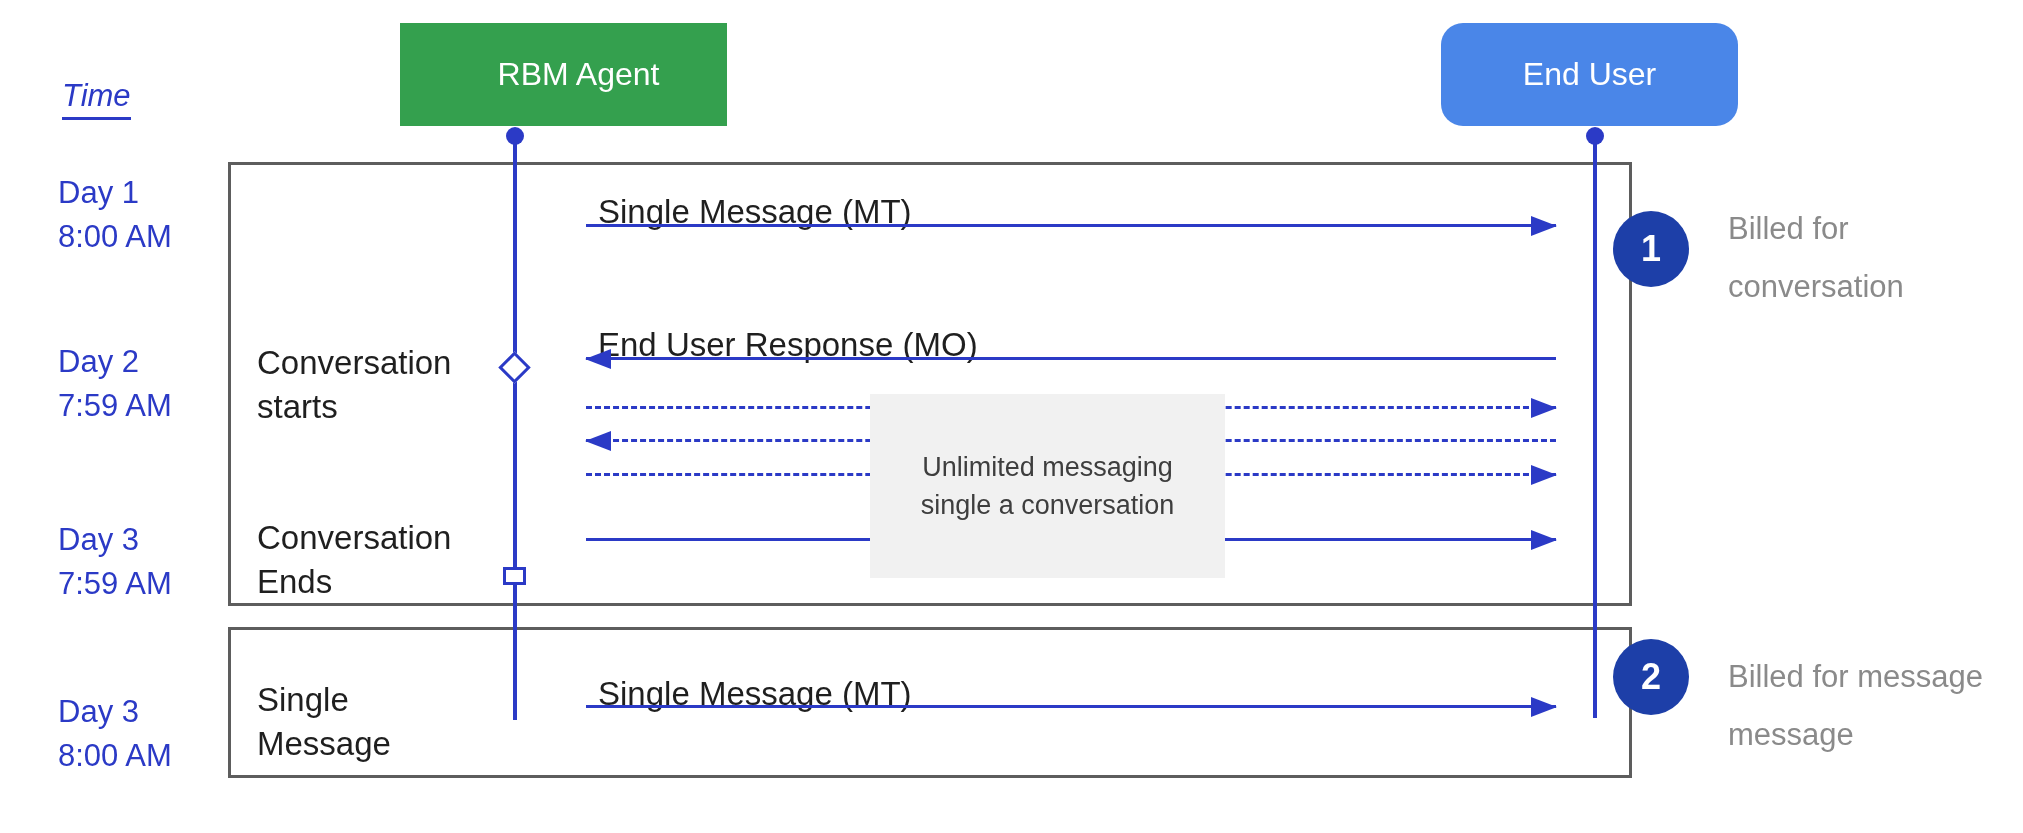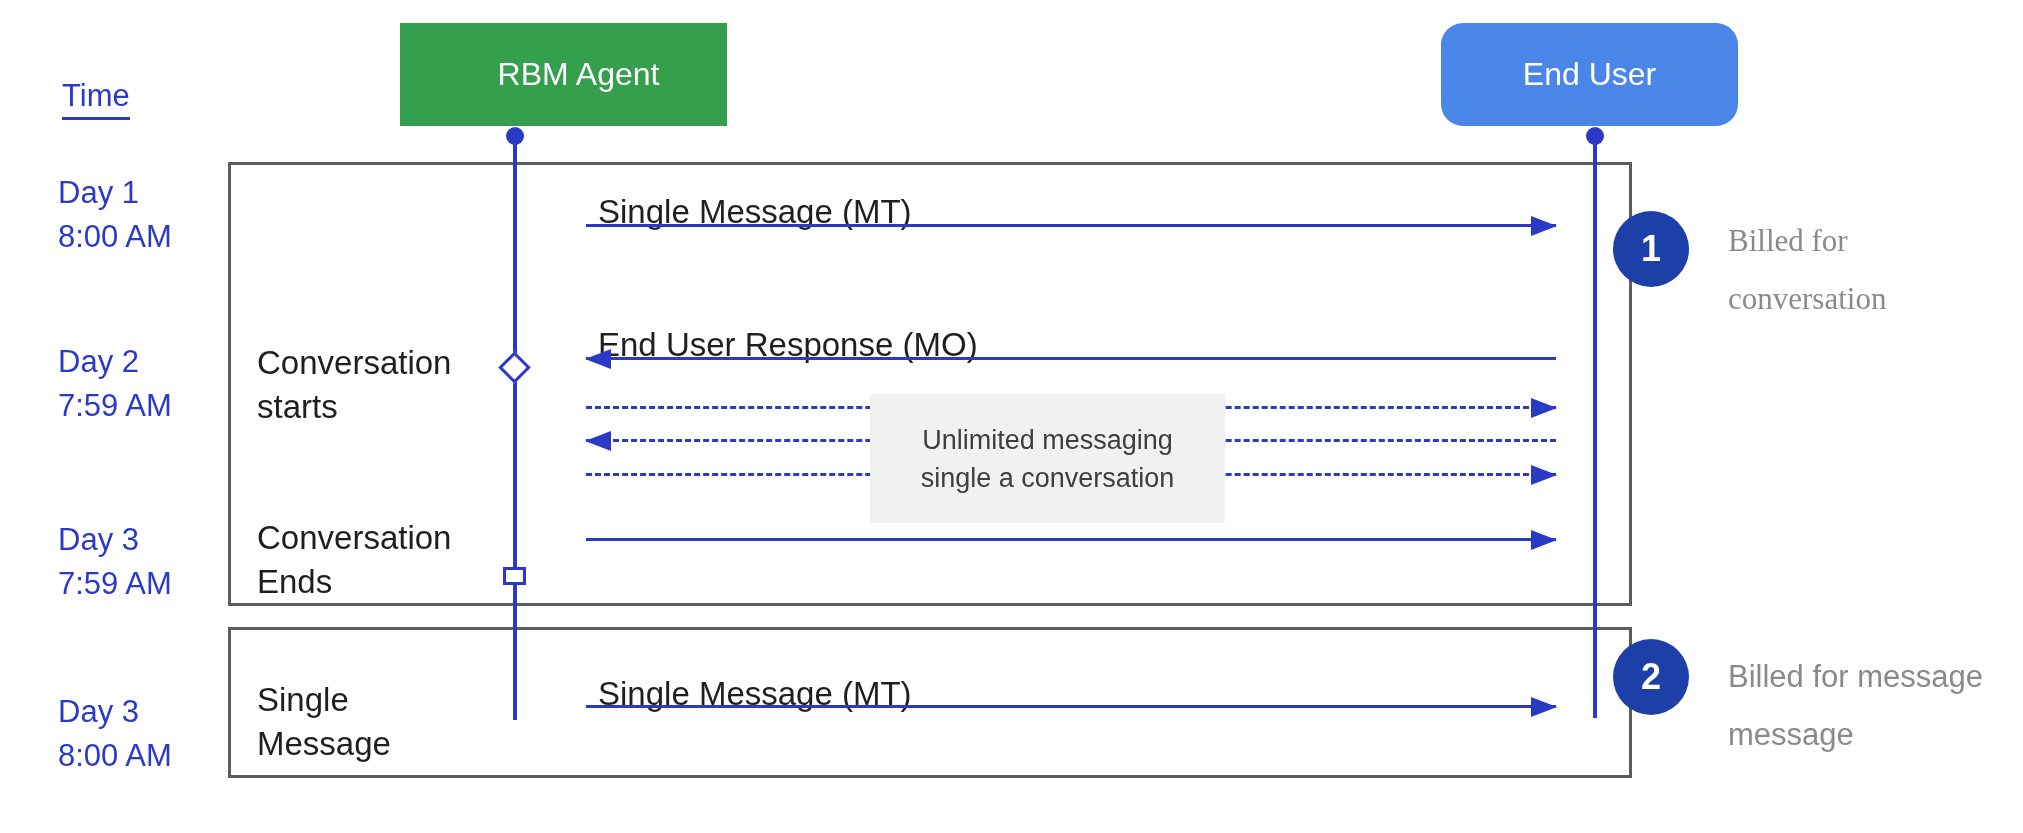--- a/index.html
+++ b/index.html
@@ -13,21 +13,21 @@
     --ink:#1f1f1f;
   }
   html,body{margin:0;padding:0;background:#fff;}
   .canvas{
     position:relative;width:2023px;height:833px;background:#fff;overflow:hidden;
     font-family:"Liberation Sans",sans-serif;
   }
   
   .time-label{
     position:absolute;left:62px;top:78px;font-size:31px;color:var(--blue);
-    border-bottom:3px solid var(--blue);padding-bottom:3px;
+    border-bottom:3px solid var(--blue);padding-bottom:3px;font-style:italic;
   }
   .day{position:absolute;left:58px;font-size:31px;line-height:44px;color:var(--blue);white-space:nowrap;}
   .day.d1{top:171px;} .day.d2{top:340px;} .day.d3{top:518px;} .day.d4{top:690px;}
 
   
   .actor{
     position:absolute;top:23px;width:297px;height:103px;z-index:4;
     display:flex;align-items:center;justify-content:center;
     color:#fff;font-size:32px;white-space:nowrap;
   }
@@ -67,33 +67,33 @@
   .lnote{position:absolute;left:257px;font-size:33px;line-height:44px;color:var(--ink);z-index:2;}
   .lnote.starts{top:341px;} .lnote.ends{top:516px;} .lnote.single{top:678px;}
 
   
   .marker{position:absolute;background:#fff;border:3px solid var(--blue);z-index:4;}
   .marker.diamond{left:503px;top:356px;width:17px;height:17px;transform:rotate(45deg);}
   .marker.square{left:503px;top:567px;width:17px;height:12px;}
 
   
   .overlay-note{
-    position:absolute;left:870px;top:394px;width:355px;height:129px;background:var(--note-bg);z-index:3;
+    position:absolute;left:870px;top:394px;width:355px;height:184px;background:var(--note-bg);z-index:3;
     display:flex;flex-direction:column;align-items:center;justify-content:center;
     font-size:27px;line-height:38px;color:#3e3e3e;text-align:center;
   }
 
   
   .badge{
     position:absolute;left:1613px;width:76px;height:76px;border-radius:50%;background:var(--badge-blue);
     color:#fff;font-size:36px;font-weight:bold;display:flex;align-items:center;justify-content:center;z-index:5;
   }
   .badge.b1{top:211px;} .badge.b2{top:639px;}
   .billed{position:absolute;left:1728px;font-size:31px;line-height:58px;color:var(--billed-gray);white-space:nowrap;z-index:2;}
-  .billed.t1{top:212px;font-family:Liberation Serif, serif;} .billed.t2{top:648px;}
+  .billed.t1{top:200px;} .billed.t2{top:648px;}
 </style>
 </head>
 <body>
 
 <div class="canvas">
 
   <div class="time-label">Time</div>
 
   <div class="day d1">
     <div>Day 1</div>

